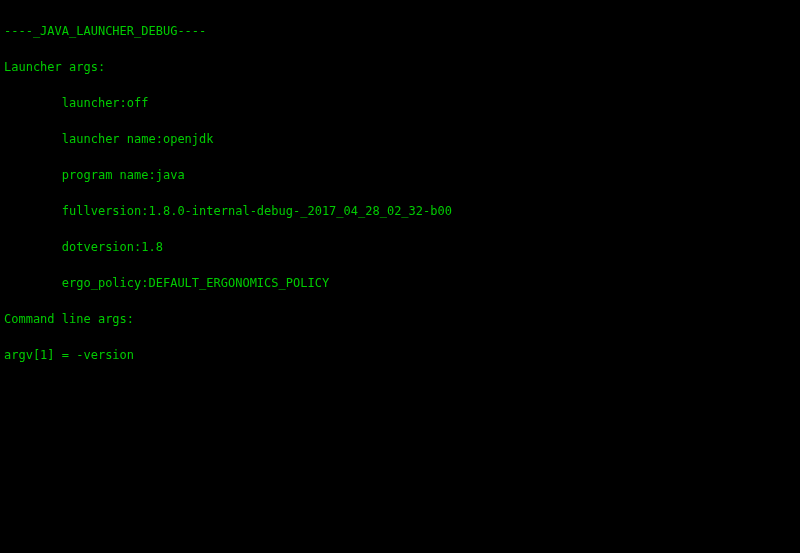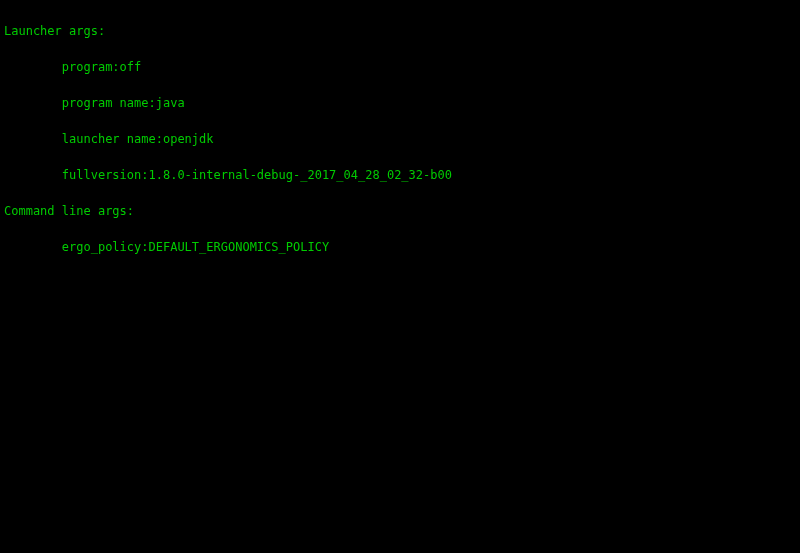--- a/index.html
+++ b/index.html
@@ -22,27 +22,30 @@
       white-space: pre;
     }
     .line {
       display: block;
     }
   </style>
 </head>
 <body>
 
 <div class="terminal">
+<span class="line">----_JAVA_LAUNCHER_DEBUG----</span>
 <span class="line">Launcher args:</span>
-<span class="line">        program:off</span>
+<span class="line">        launcher:off</span>
+<span class="line">        launcher name:openjdk</span>
 <span class="line">        program name:java</span>
-<span class="line">        launcher name:openjdk</span>
 <span class="line">        fullversion:1.8.0-internal-debug-_2017_04_28_02_32-b00</span>
+<span class="line">        dotversion:1.8</span>
+<span class="line">        ergo_policy:DEFAULT_ERGONOMICS_POLICY</span>
 <span class="line">Command line args:</span>
-<span class="line">        ergo_policy:DEFAULT_ERGONOMICS_POLICY</span>
+<span class="line">argv[1] = -version</span>
 
 
 
 
 
 
 
 
 
 

